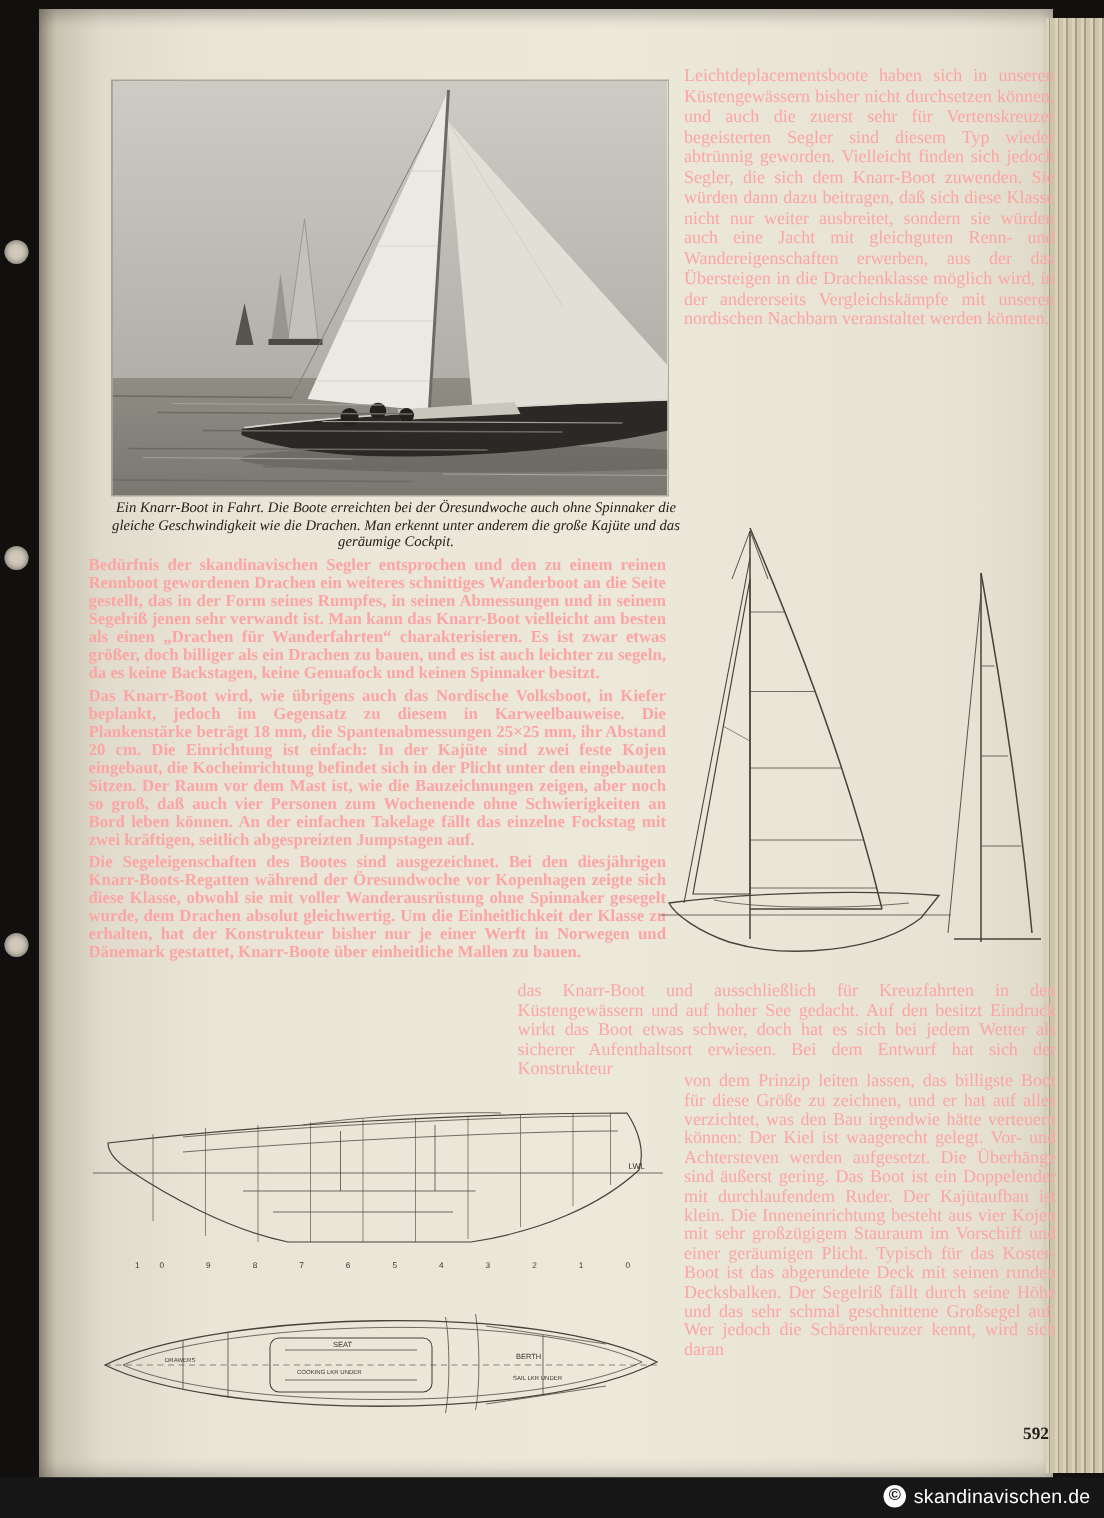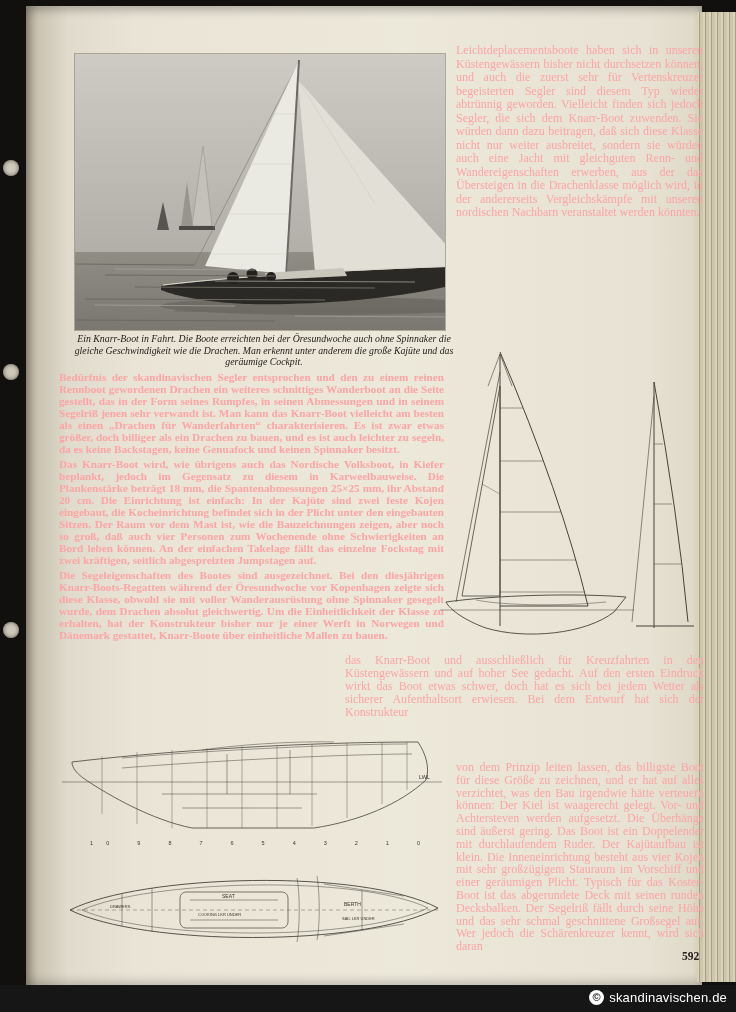--- a/index.html
+++ b/index.html
@@ -36,21 +36,21 @@
   .col-right { position:absolute; left:456px; top:44px; width:247px;
     font-size:12px; line-height:13.5px; }
   .col-right .heading { text-align:center; font-weight:bold; font-size:12.5px;
     letter-spacing:.3px; margin:8px 0 6px; }
 
   .sailplan { position:absolute; left:436px; top:344px; width:268px; height:312px; }
 
   .cont-wide { position:absolute; left:345px; top:654px; width:359px;
     font-size:12px; line-height:13.1px; }
   .cont-narrow { position:absolute; left:456px; top:714px; width:248px;
-    font-size:12px; line-height:12.8px;margin-top:47px; }
+    font-size:12px; line-height:12.8px; }
 
   .profile-drawing { position:absolute; left:62px; top:724px; width:383px; height:126px; }
   .plan-drawing { position:absolute; left:62px; top:854px; width:383px; height:112px; }
 
   .pagenum { position:absolute; left:682px; top:950px; font-size:11.5px; font-weight:bold; color:#23201b; }
 
   .wm-bar { position:absolute; left:0; top:985px; width:736px; height:27px; background:#161616; }
   .watermark { position:absolute; right:9px; top:990px; display:flex; align-items:center; gap:5px;
     color:#fff; font-family:"Liberation Sans", sans-serif; font-size:13px; letter-spacing:.2px; }
   .wm-icon { display:inline-flex; align-items:center; justify-content:center;
@@ -175,21 +175,21 @@
         <line x1="200" y1="282" x2="258" y2="282"></line>
         <g stroke-width="0.5">
           <line x1="218" y1="100" x2="227" y2="100"></line>
             <line x1="218" y1="160" x2="236" y2="160"></line>
           <line x1="218" y1="220" x2="245" y2="220"></line>
         </g>
       </g>
     </svg>
   </div>
 
-  <div class="cont-wide ink jtext">das Knarr-Boot und ausschließlich für Kreuzfahrten in den Küstengewässern und auf hoher See gedacht. Auf den ersten Eindruck wirkt das Boot etwas schwer, doch hat es sich bei jedem Wetter als sicherer Aufenthaltsort erwiesen. Bei dem Entwurf hat sich der Konstrukteur</div>
+  <div class="cont-wide ink jtext">das Knarr-Boot und ausschließlich für Kreuzfahrten in den Küstengewässern und auf hoher See gedacht. Auf den besitzt Eindruck wirkt das Boot etwas schwer, doch hat es sich bei jedem Wetter als sicherer Aufenthaltsort erwiesen. Bei dem Entwurf hat sich der Konstrukteur</div>
   <div class="cont-narrow ink jtext">von dem Prinzip leiten lassen, das billigste Boot für diese Größe zu zeichnen, und er hat auf alles verzichtet, was den Bau irgendwie hätte verteuern können: Der Kiel ist waagerecht gelegt. Vor- und Achtersteven werden aufgesetzt. Die Überhänge sind äußerst gering. Das Boot ist ein Doppelender mit durchlaufendem Ruder. Der Kajütaufbau ist klein. Die Inneneinrichtung besteht aus vier Kojen mit sehr großzügigem Stauraum im Vorschiff und einer geräumigen Plicht. Typisch für das Koster-Boot ist das abgerundete Deck mit seinen runden Decksbalken. Der Segelriß fällt durch seine Höhe und das sehr schmal geschnittene Großsegel auf. Wer jedoch die Schärenkreuzer kennt, wird sich daran</div>
 
   <div class="profile-drawing">
     <svg viewBox="0 0 383 126" width="383" height="126" fill="none" stroke="#45423a" stroke-width="0.8">
       <path d="M10,38 C110,26 250,18 356,18 C364,30 368,44 364,56 C338,80 298,97 252,104 L130,104 C90,96 48,72 24,56 C15,50 10,44 10,38 Z"></path>
       <line x1="0" y1="58" x2="380" y2="58" stroke-width="0.5"></line>
       <text x="357" y="55" font-size="5.5" stroke="none">LWL</text>
       <g stroke-width="0.4">
         <line x1="40" y1="32" x2="40" y2="90"></line>
           <line x1="75" y1="28" x2="75" y2="100"></line>

